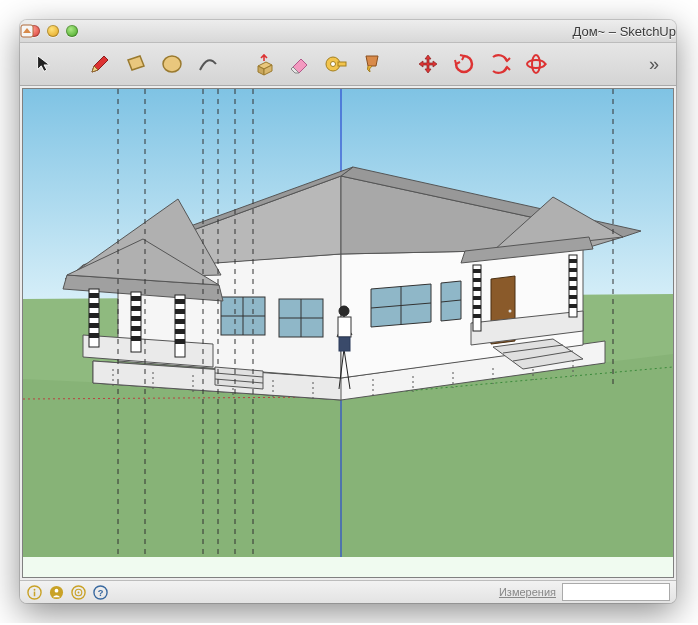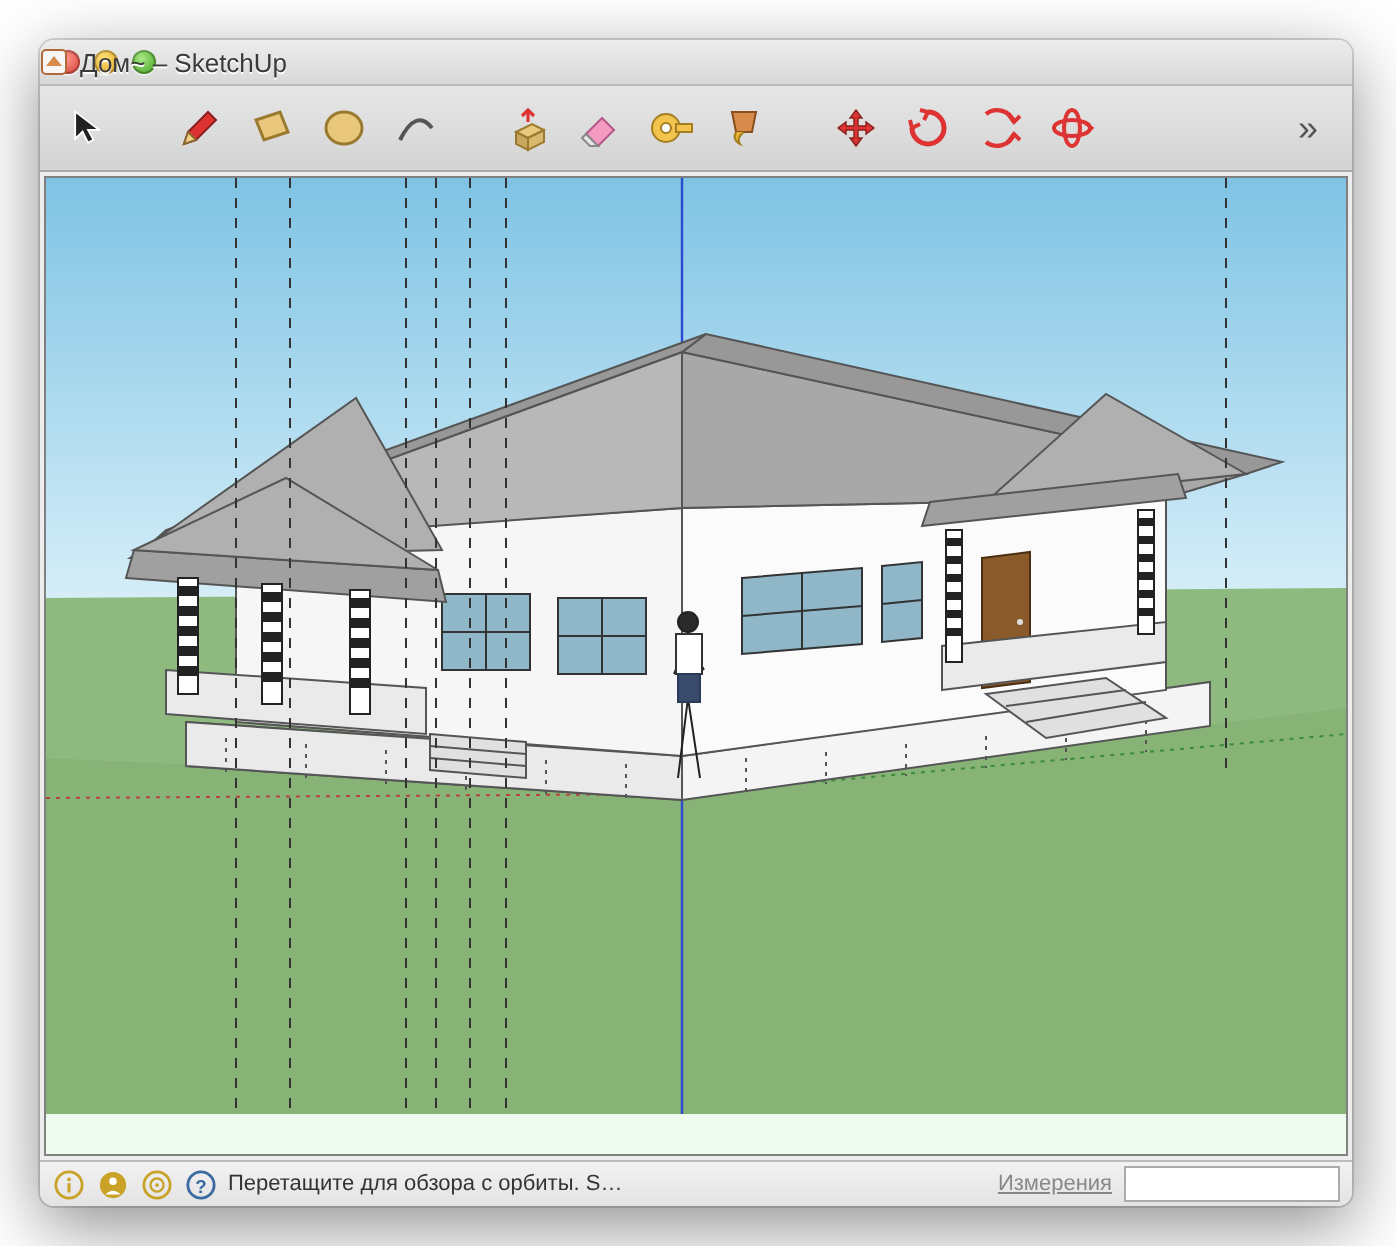--- a/index.html
+++ b/index.html
@@ -33,21 +33,21 @@
     width: 12px; height: 12px; border-radius: 50%;
     box-shadow: inset 0 0 0 1px rgba(0,0,0,.25), 0 1px 0 rgba(255,255,255,.5);
   }
   .tl-close { background: radial-gradient(circle at 40% 35%, #ff9b90, #e1544a 70%); }
   .tl-min   { background: radial-gradient(circle at 40% 35%, #ffe27a, #e8b134 70%); }
   .tl-zoom  { background: radial-gradient(circle at 40% 35%, #a9e884, #5bb439 70%); }
   .title {
     position: absolute; left: 0; right: 0; text-align: center;
     font-size: 13px; color: #3a3a3a; text-shadow: 0 1px 0 #fff;
     pointer-events: none;
-    display: flex; align-items: center; justify-content: flex-start; gap: 6px;
+    display: flex; align-items: center; justify-content: space-between; gap: 6px;
   }
   .doc-proxy {
     width: 14px; height: 14px; display:inline-block;
   }
 
   .toolbar {
     height: 42px;
     background: linear-gradient(#e6e6e6,#d4d4d4);
     border-bottom: 1px solid #a9a9a9;
     display: flex; align-items: center;
@@ -361,19 +361,18 @@
           <circle cx="8" cy="8" r="3.5" fill="none" stroke="#c9a227" stroke-width="1.2"></circle>
           <circle cx="8" cy="8" r="1" fill="#c9a227"></circle>
         </svg>
     </span>
     <span class="status-icon">
       <svg width="15" height="15" viewBox="0 0 16 16">
           <circle cx="8" cy="8" r="7" fill="none" stroke="#3a6aa0" stroke-width="1.5"></circle>
           <text x="8" y="12" text-anchor="middle" font-size="10" fill="#3a6aa0" font-weight="bold">?</text>
         </svg>
     </span>
-    <span class="status-hint">Перетащите для обзора с орбиты.  S…</span>
     <span class="status-spacer"></span>
     <span class="meas-label">Измерения</span>
     <input class="meas-input" value="" style="">
   </div>
 
 </div>
 
 </body></html>

